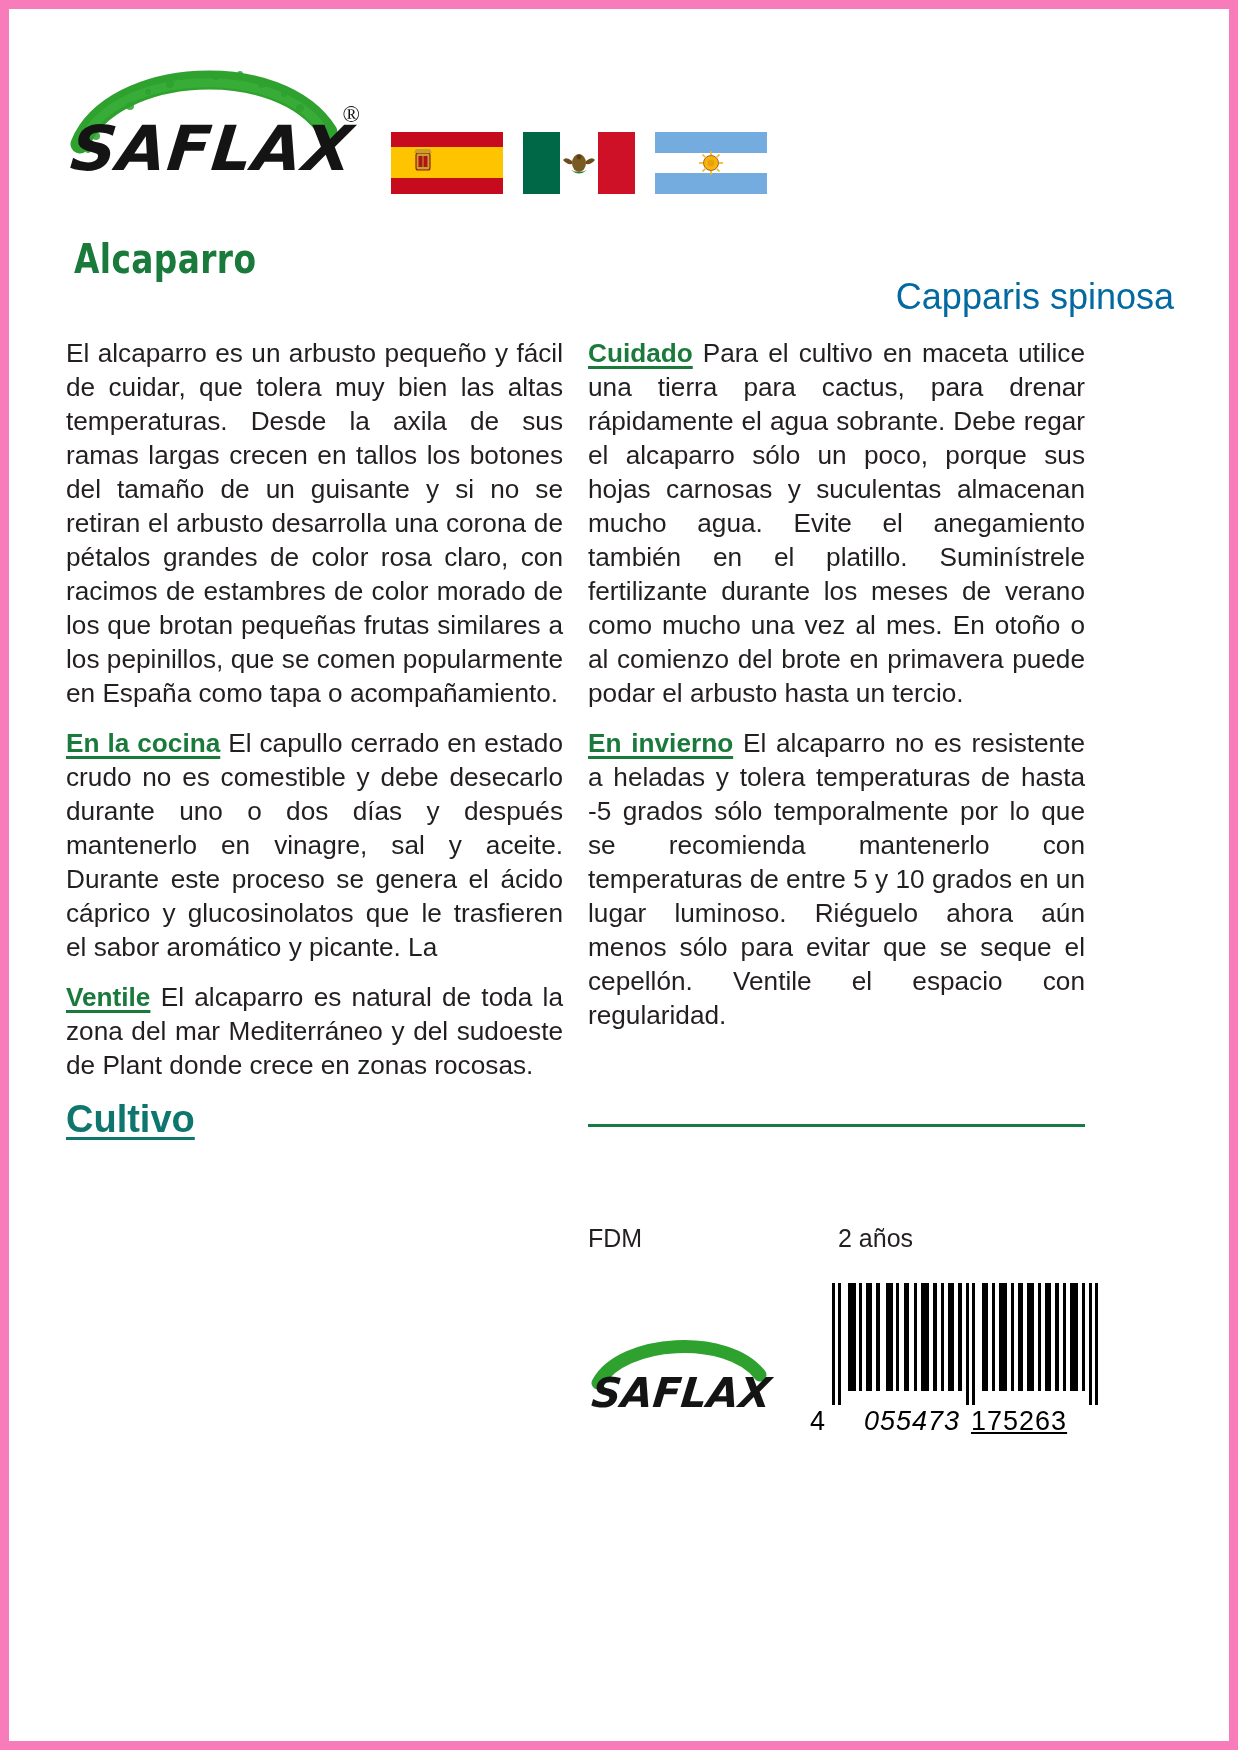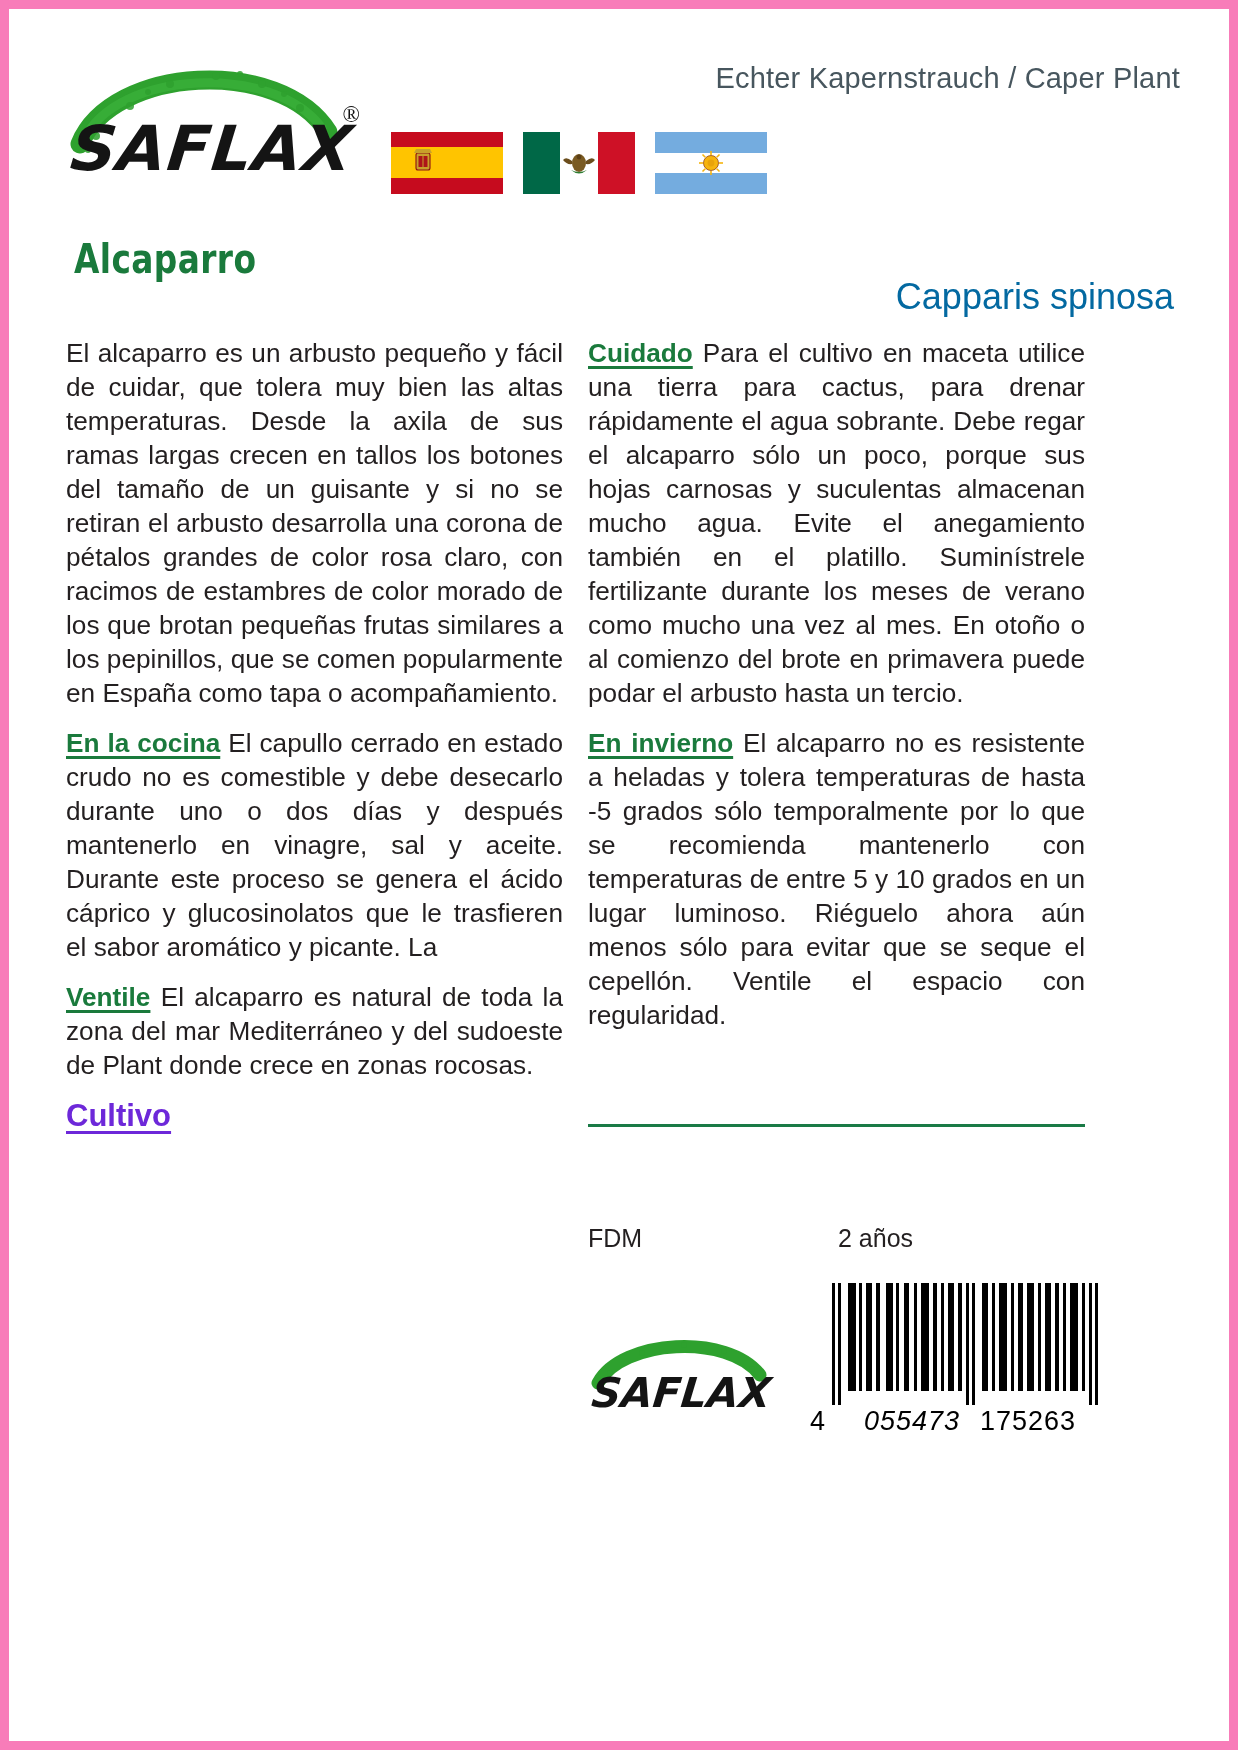--- a/index.html
+++ b/index.html
@@ -80,21 +80,21 @@
   p.body:last-child { margin-bottom: 0; }
 
   .h-inline {
     color: #1a7a3c; font-weight: 700;
     text-decoration: underline;
     text-underline-offset: 4px;
     text-decoration-thickness: 2.5px;
   }
   .h-block {
     display: block;
-    color: #6d28d9; font-weight: 700; font-size: 31px;
+    color: #0f766e; font-weight: 700; font-size: 38px;
     text-decoration: underline;
     text-underline-offset: 5px;
     text-decoration-thickness: 3px;
     margin: 14px 0 10px 0;
   }
 
   
   .divider { height: 3px; background: #1a7a46; margin: 92px 0 0 0; }
   .meta { margin-top: 92px; }
   .meta-row { display: flex; font-size: 25px; color: #231f20; line-height: 38px; }
@@ -112,21 +112,21 @@
   }
   .barcode { position: relative; width: 298px; height: 150px; flex: none; }
   .barcode .bars { position: absolute; left: 22px; top: 0; height: 122px; }
   .barcode .digits {
     position: absolute; left: 0; bottom: -4px; width: 298px;
     font-family: "Liberation Sans", sans-serif;
     font-size: 27px; color: #000;
   }
   .barcode .d1 { position: absolute; left: 0px;  bottom: 0; }
   .barcode .d2 { position: absolute; left: 54px; bottom: 0; letter-spacing: 1px; font-style: italic; }
-  .barcode .d3 { position: absolute; left: 170px; bottom: 0; letter-spacing: 1px; }
+  .barcode .d3 { position: absolute; left: 161px; bottom: 0; letter-spacing: 1px; text-decoration: underline; }
 </style>
 </head>
 <body>
 
 <div class="page">
 <div class="inner">
 
   <div class="header">
 
     <div class="brandblock">
@@ -191,21 +191,20 @@
                 <line x1="5.7" y1="-5.7" x2="8.5" y2="-8.5"></line>
                     <line x1="-8.5" y1="8.5" x2="-5.7" y2="5.7"></line>
               </g>
               <circle r="3.4" fill="#e8a30b"></circle>
             </g>
           </svg>
         </div>
       </div>
     </div>
 
-    <div class="title-de">Echter Kapernstrauch / Caper Plant</div>
   </div>
 
   <div class="titles">
     <div class="common-name">Alcaparro</div>
     <div class="latin-name">Capparis spinosa</div>
   </div>
 
   <div class="columns">
 
     <div class="col left">

